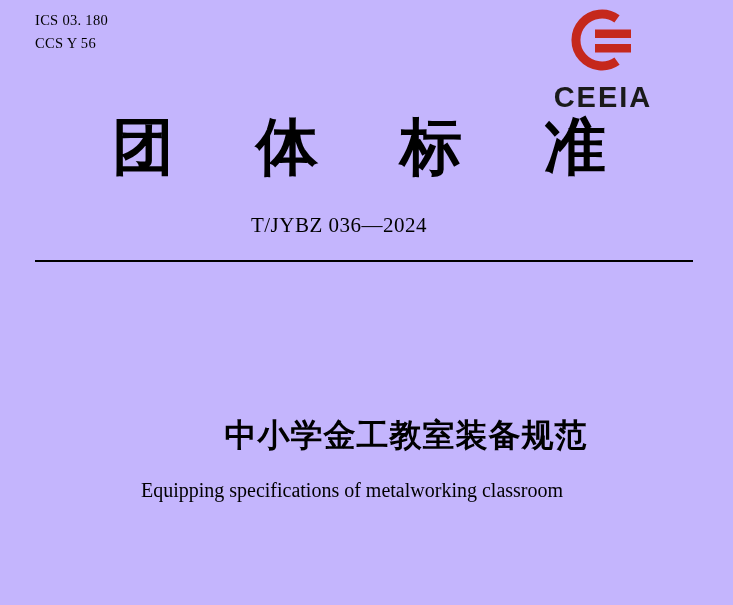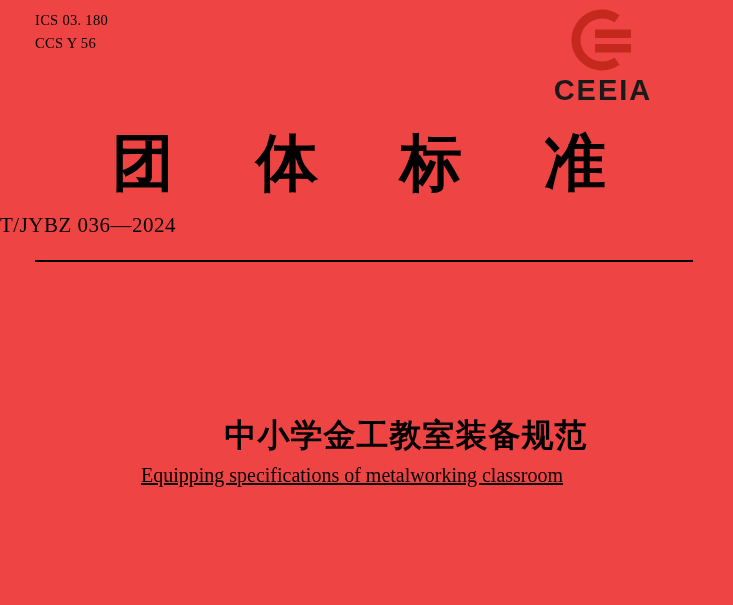--- a/index.html
+++ b/index.html
@@ -1,21 +1,21 @@
 <!DOCTYPE html>
 <html><head>
 <meta charset="utf-8">
 <style>
   * { margin: 0; padding: 0; box-sizing: border-box; }
   html, body { background: #ffffff; }
   .page {
     position: relative;
     width: 733px;
     height: 605px;
-    background: #ef4444;
+    background: #c4b5fd;
     overflow: hidden;
     font-family: "Liberation Serif", serif;
     color: #000;
   }
 
   
   .meta {
     position: absolute;
     left: 35px;
     top: 9px;
@@ -29,50 +29,50 @@
   .logo {
     position: absolute;
     left: 528px;
     top: 7px;
     width: 150px;
     text-align: center;
   }
   .logo-mark { display: block; margin: 0 auto; }
   .logo-text {
     display: block;
-    margin-top: 1px;
+    margin-top: 8px;
     font-family: "Liberation Sans", sans-serif;
     font-weight: 900;
     font-size: 29px;
     letter-spacing: 2px;
     color: #1a1a1a;
     line-height: 1;
   }
 
   
   .standard-type {
     position: absolute;
     left: 112px;
-    top: 128px;
+    top: 112px;
     font-family: "Liberation Sans", sans-serif;
     font-weight: 600;
     font-size: 62px;
     line-height: 70px;
     letter-spacing: 82px;
     white-space: nowrap;
     color: #000;
   }
 
   
   .doc-number {
     position: absolute;
     top: 213px;
     left: 0;
     width: 678px;
-    text-align: left;
+    text-align: center;
     font-size: 21px;
     font-family: "Liberation Serif", serif;
     letter-spacing: 0.5px;
   }
 
   
   .rule {
     position: absolute;
     top: 260px;
     left: 35px;
@@ -99,21 +99,21 @@
   
   .title-en {
     position: absolute;
     left: 0;
     width: 704px;
     text-align: center;
     font-family: "Liberation Serif", serif;
     font-size: 20px;
     color: #000;
   }
-  .title-en.line1 { top: 464px; text-decoration: underline; }
+  .title-en.line1 { top: 479px; }
   .title-en.line2 { top: 519px; }
 </style>
 </head>
 <body>
 
 <div class="page">
 
   <div class="meta">
     <div>ICS 03. 180</div>
     <div>CCS Y 56</div>

